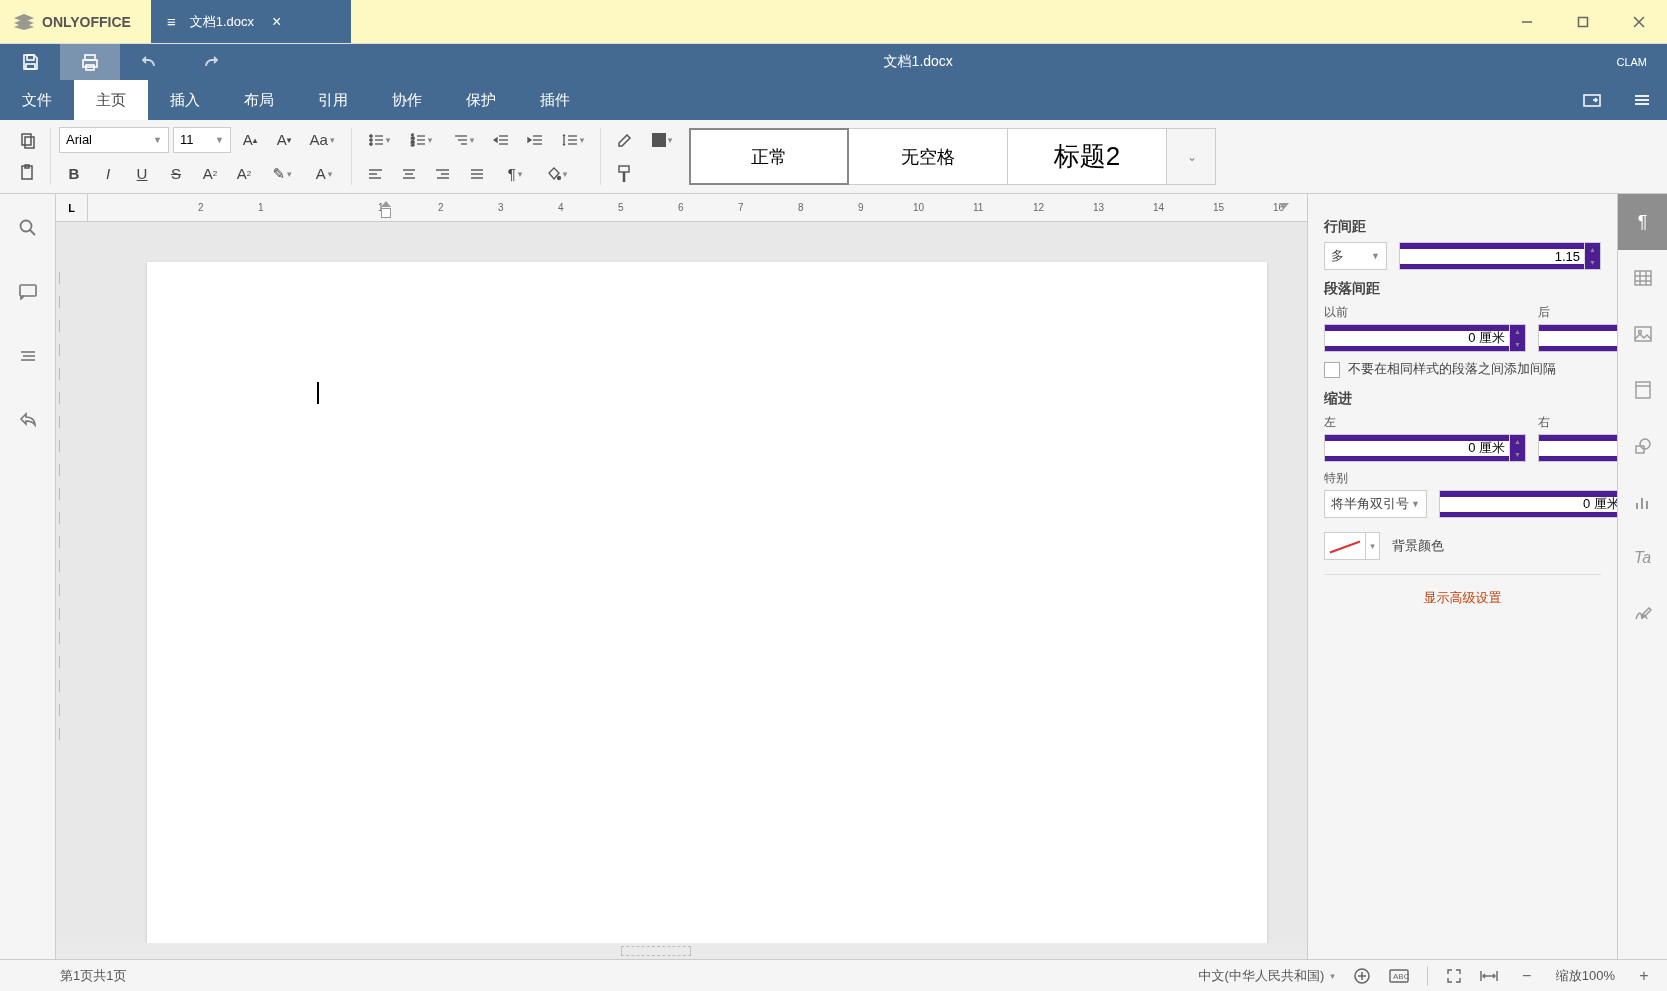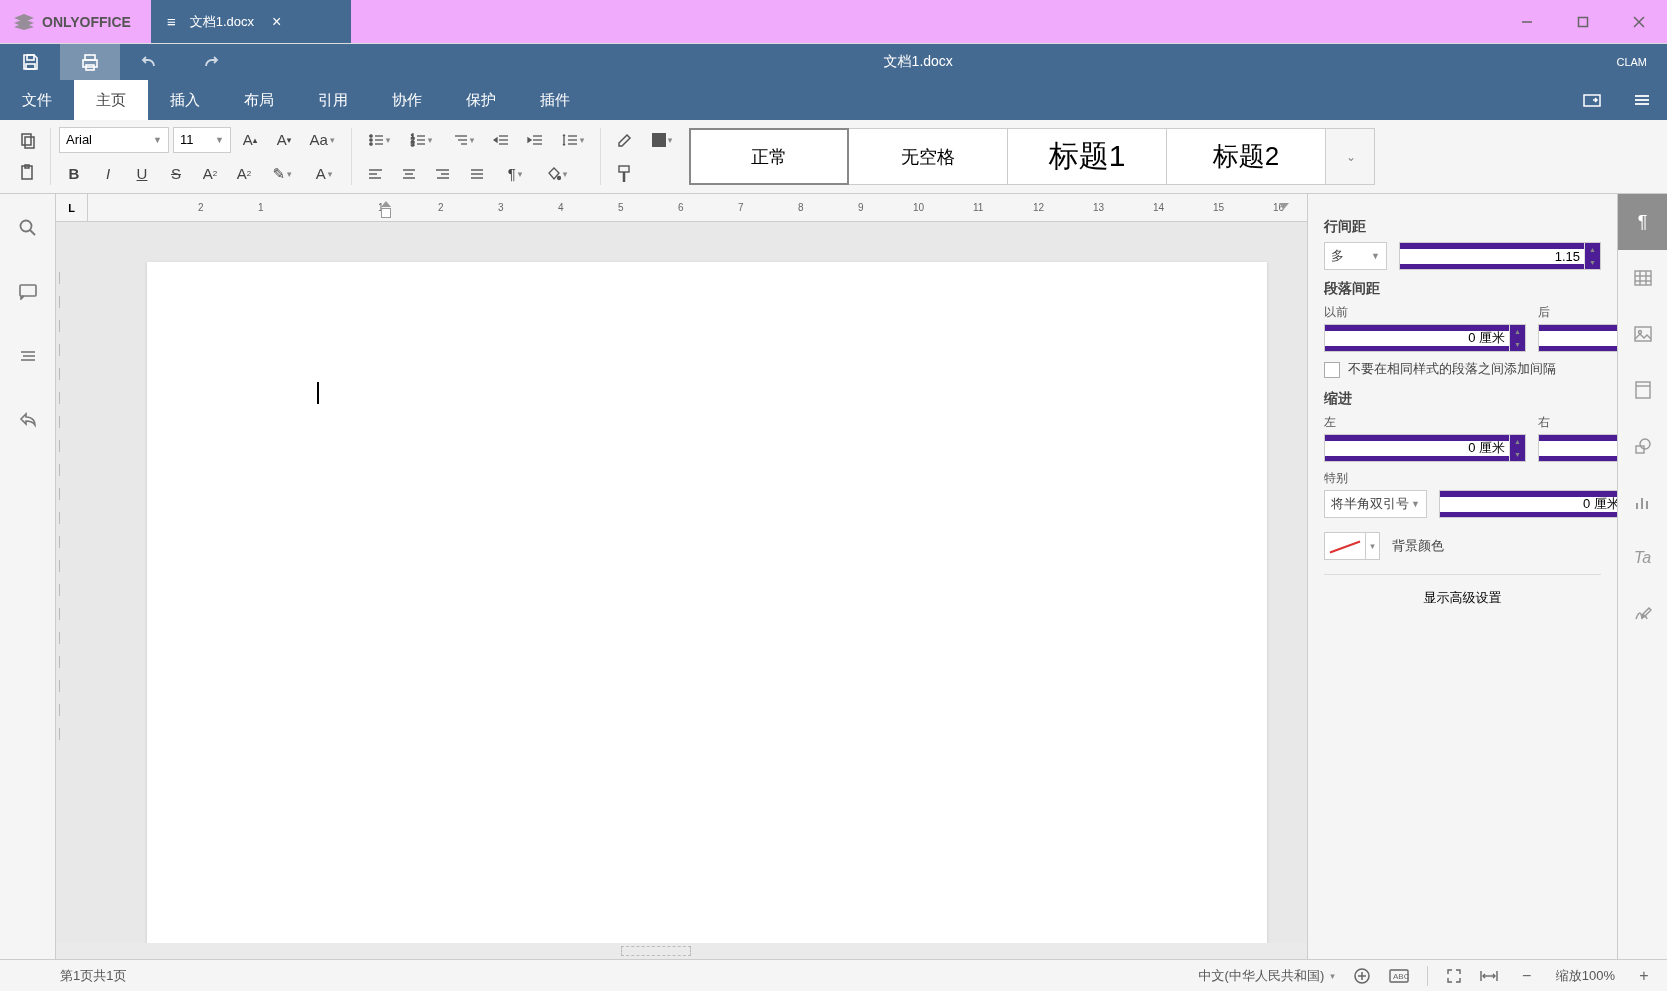--- a/index.html
+++ b/index.html
@@ -1,19 +1,19 @@
 <!DOCTYPE html>
 <html><head>
 <meta charset="utf-8">
 <style>
 * { margin: 0; padding: 0; box-sizing: border-box; font-family: "Segoe UI", "Microsoft YaHei", Arial, sans-serif; }
 body { background: #f0f0f0; overflow: hidden; width: 1667px; height: 991px; }
 
 
-.titlebar { height: 44px; background: #f0abfc; display: flex; align-items: stretch; border-bottom: 1px solid #ddd; }
+.titlebar { height: 44px; background: #fef9c3; display: flex; align-items: stretch; border-bottom: 1px solid #ddd; }
 .app-logo { display: flex; align-items: center; padding: 0 20px 0 14px; color: #555; font-weight: 600; font-size: 14px; gap: 8px; }
 .tab { background: #456a92; color: #fff; display: flex; align-items: center; padding: 0 12px 0 16px; gap: 14px; min-width: 200px; font-size: 13px; }
 .tab .hamburger-mini { font-size: 15px; }
 .tab-close { font-size: 16px; cursor: pointer; padding: 0 4px; }
 .window-controls { margin-left: auto; display: flex; }
 .window-btn { width: 56px; display: flex; align-items: center; justify-content: center; color: #666; font-size: 13px; }
 
 
 .header-bar { height: 36px; background: #456a92; display: flex; align-items: center; color: #fff; }
 .header-left { display: flex; height: 100%; }
@@ -88,21 +88,21 @@
 .spinner-btns div { flex: 1; display: flex; align-items: center; justify-content: center; font-size: 7px; color: #888; cursor: pointer; }
 .panel-check-row { display: flex; gap: 8px; margin: 8px 0 12px; align-items: flex-start; }
 .panel-checkbox { width: 16px; height: 16px; border: 1px solid #aaa; background: #fff; flex-shrink: 0; margin-top: 2px; }
 .panel-checktext { font-size: 13px; line-height: 1.4; }
 .color-swatch-row { display: flex; align-items: center; gap: 12px; margin: 14px 0; }
 .color-swatch { width: 56px; height: 28px; border: 1px solid #ccc; background: #fff; position: relative; display: flex; }
 .color-swatch-inner { flex: 1; position: relative; }
 .color-swatch-inner::after { content: ''; position: absolute; top: 50%; left: 4px; right: 4px; height: 2px; background: #d33; transform: rotate(-20deg); }
 .color-swatch-dd { width: 14px; border-left: 1px solid #ccc; display: flex; align-items: center; justify-content: center; font-size: 9px; color: #888; }
 .panel-hr { border: 0; border-top: 1px solid #ddd; margin: 14px 0; }
-.advanced-link { text-align: center; color: #000000; font-size: 13px; cursor: pointer; text-decoration: underline; text-decoration-color: transparent; }
+.advanced-link { text-align: center; color: #c2410c; font-size: 13px; cursor: pointer; text-decoration: underline; text-decoration-color: transparent; }
 
 
 .far-right-rail { width: 50px; background: #f5f5f5; border-left: 1px solid #ccc; display: flex; flex-direction: column; align-items: center; padding-top: 0; }
 .far-rail-btn { width: 100%; height: 56px; display: flex; align-items: center; justify-content: center; color: #888; font-size: 18px; cursor: pointer; }
 .far-rail-btn.active { background: #8e8e8e; color: #fff; }
 
 
 .statusbar { height: 32px; background: #f5f5f5; border-top: 1px solid #ccc; display: flex; align-items: center; padding: 0 12px; font-size: 13px; color: #555; }
 .status-left { padding: 0 40px 0 48px; }
 .status-center { flex: 1; }
@@ -383,23 +383,20 @@
         </div>
     </div>
   </div>
 
   <div class="style-gallery">
     <div class="style-item selected">
         <span class="style-normal">正常</span>
       </div>
     <div class="style-item">
         <span class="style-normal">无空格</span>
-      </div>
-    <div class="style-item">
-        <span class="style-h1">标题1</span>
       </div>
     <div class="style-item">
         <span class="style-h2">标题2</span>
       </div>
     <div class="style-more">
         <span class="dropdown-arrow" style="font-size:12px">⌄</span>
       </div>
   </div>
 </div>
 

